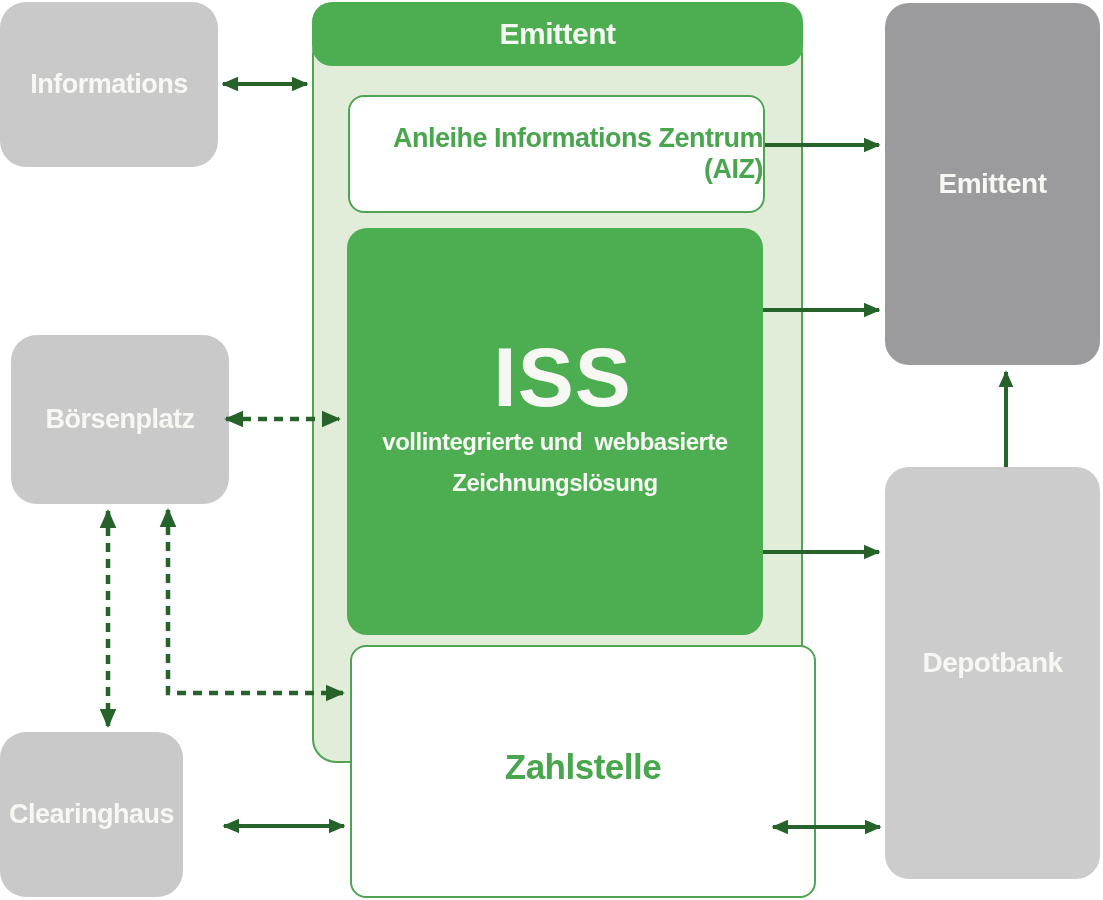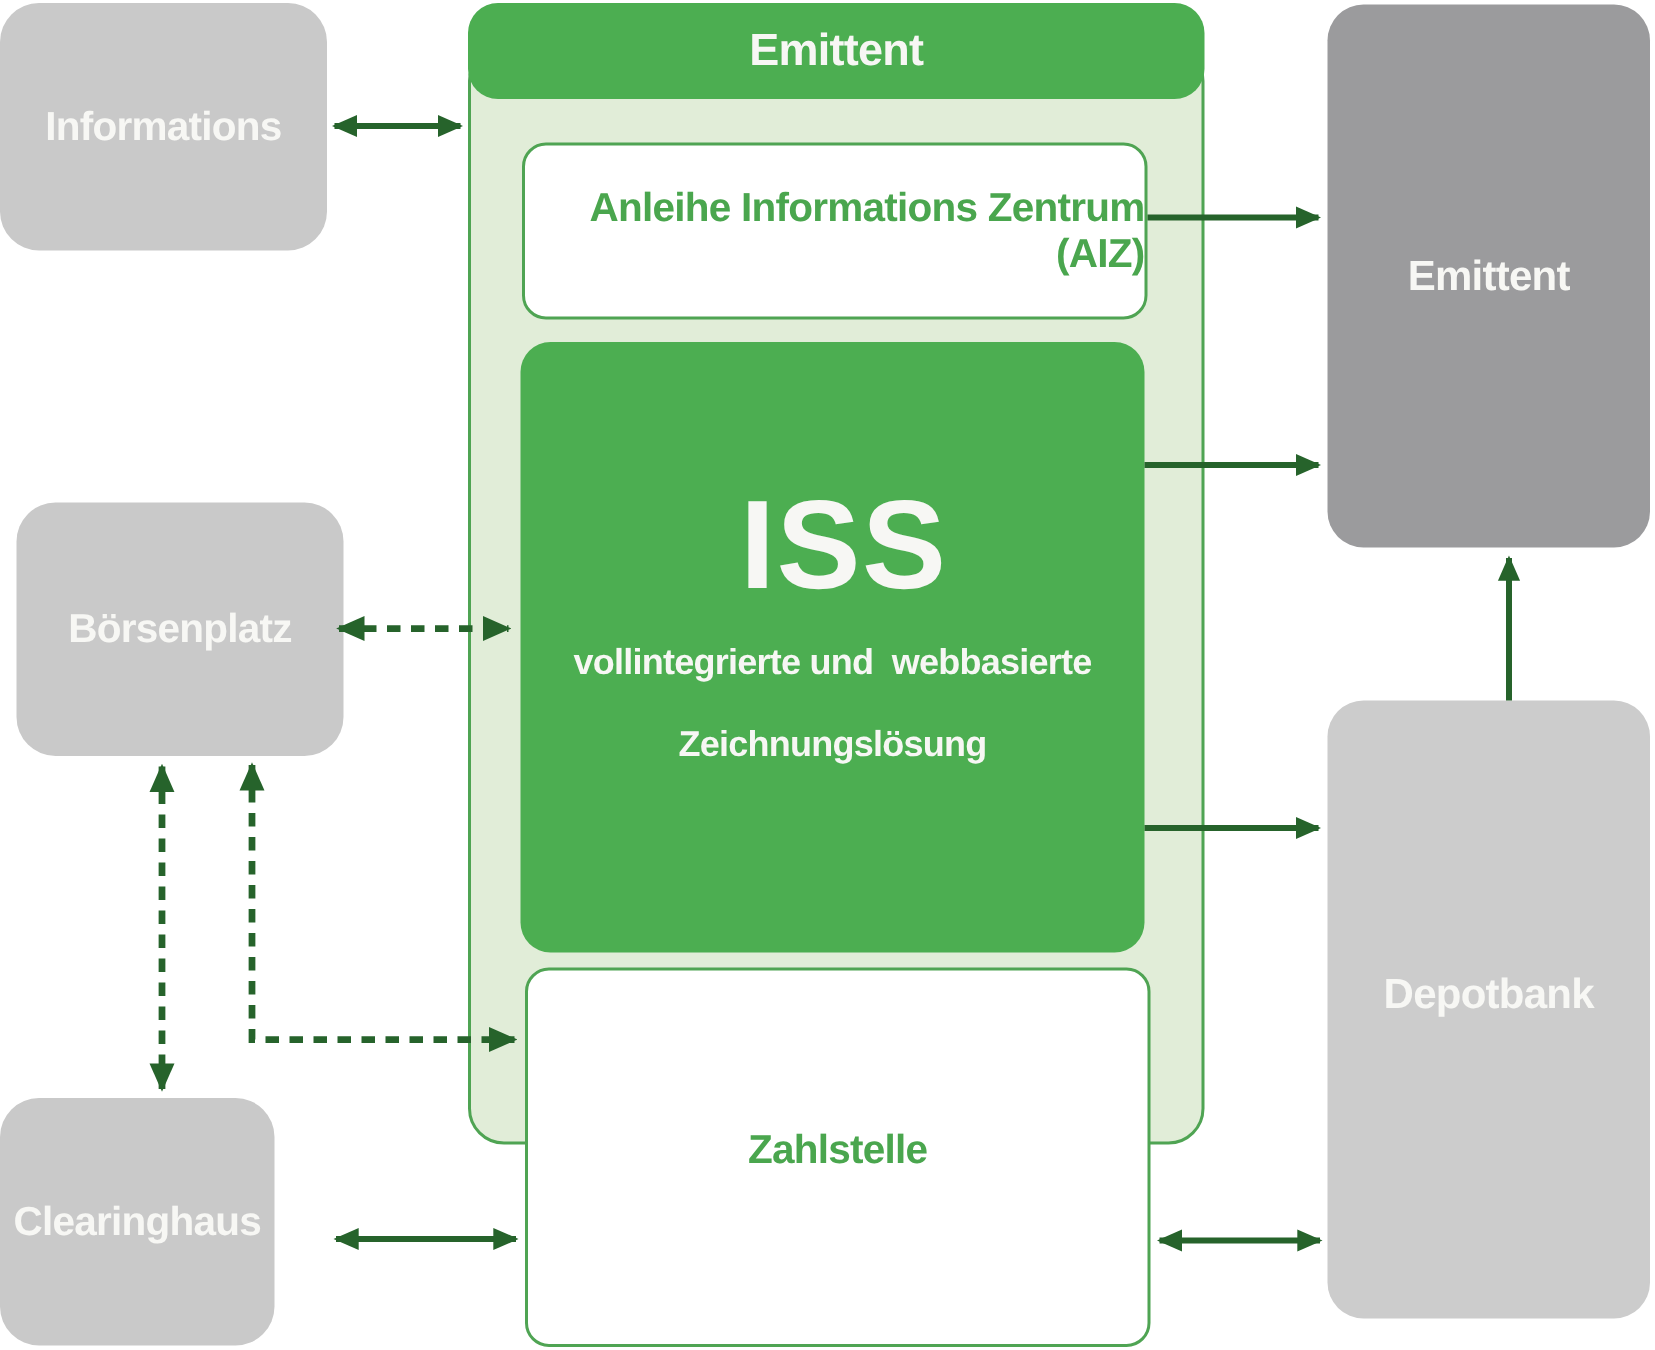--- a/index.html
+++ b/index.html
@@ -76,30 +76,30 @@
   #iss .iss-title{
     font-size:84px;
     line-height:1.0;
     letter-spacing:1px;
     margin-left:15px;
   }
   #iss .iss-sub{
     font-size:24px;
     line-height:37px;
     white-space:pre;
-    margin-top:18px;
+    margin-top:4px;
   }
   #iss .iss-sub:first-of-type{margin-top:22px;}
   #zahlstelle{
-    left:350px;top:645px;width:417px;height:253px;
+    left:350px;top:645px;width:466px;height:253px;
     background:#ffffff;
     border:2px solid var(--green-border);
     border-radius:16px;
     color:var(--text-green);
-    font-size:27px;
+    font-size:35px;
     z-index:2;
     padding-bottom:10px;
   }
   
   #zeichner{
     left:885px;top:3px;width:215px;height:362px;
     background:var(--gray-dark);
     color:var(--white-text);
     font-size:28px;
     border-radius:24px;

